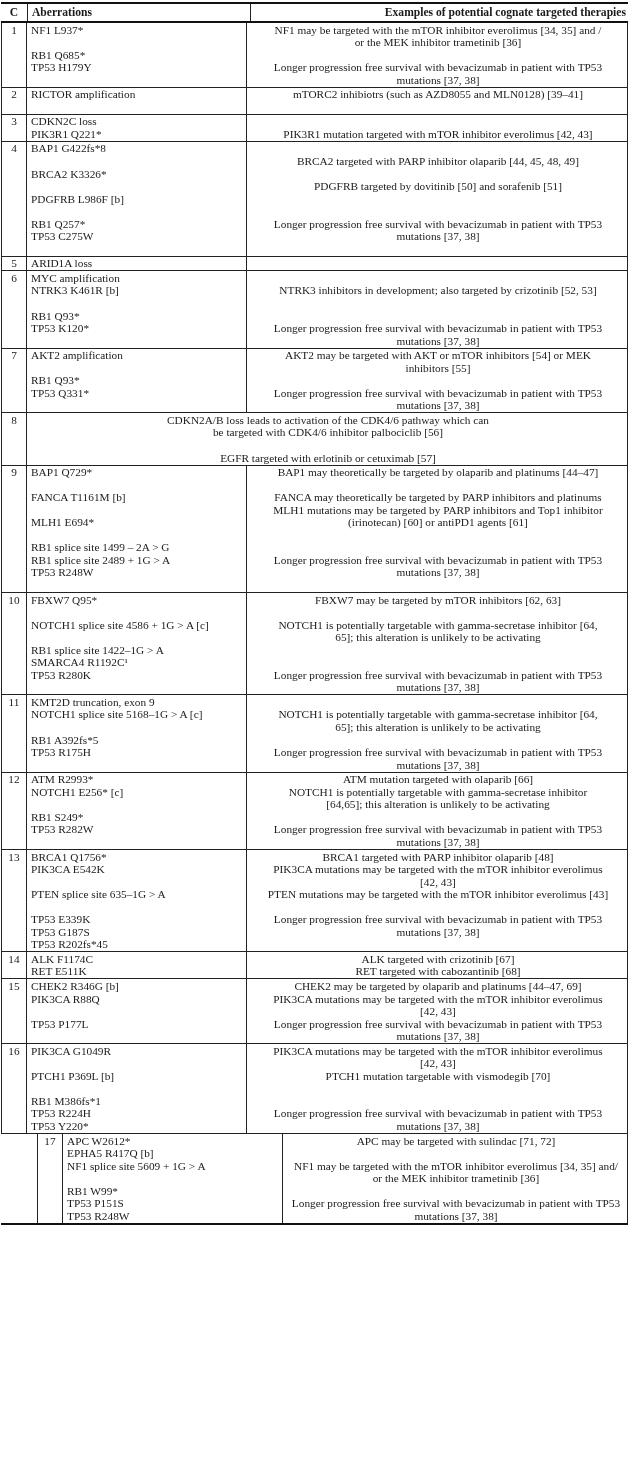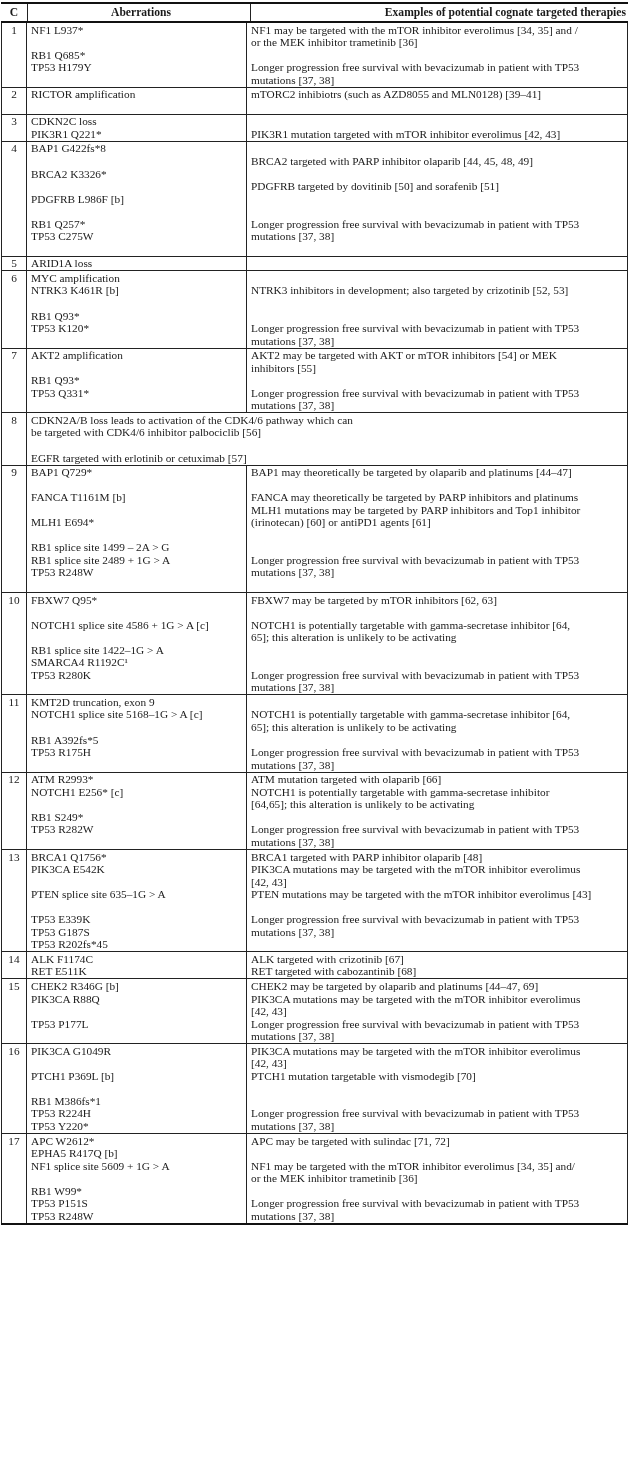--- a/index.html
+++ b/index.html
@@ -1,27 +1,27 @@
 <!DOCTYPE html>
 <html><head>
 <meta charset="utf-8">
 <style>
   html, body { margin: 0; padding: 0; background: #ffffff; }
   body { width: 630px; height: 1477px; overflow: hidden; font-family: "Liberation Serif", "DejaVu Serif", serif; color: #1a1a1a; }
   #tbl { position: absolute; left: 1px; top: 2px; width: 627px; border-top: 2px solid #111; border-bottom: 2px solid #111; }
   .hdr { display: flex; height: 17px; border-bottom: 2px solid #111; font-weight: bold; font-size: 11.6px; line-height: 17px; }
   .hdr .c0 { width: 26px; text-align: center; }
-  .hdr .c1 { width: 218px; text-align: center; }
+  .hdr .c1 { width: 218px; }
   .hdr .c2 { flex: 1; text-align: right; }
   .row { display: flex; border-bottom: 1.5px solid #222; border-left: 1.5px solid #222; border-right: 1.5px solid #222; }
-  .row:last-child { border-bottom: none; }
+  .row:last-child { border-bottom: none; margin-left: 36px; }
   .cell { font-size: 11.3px; line-height: 12.55px; padding-top: 0.5px; padding-bottom: 0.5px; }
   .c0 { width: 24px; text-align: center; border-right: 1.5px solid #222; }
   .c1 { width: 215px; padding-left: 4px; border-right: 1.5px solid #222; }
-  .c2 { flex: 1; padding-left: 4px; padding-right: 2px; }
+  .c2 { flex: 1; padding-left: 4px; padding-right: 2px; text-align: center; }
   .ln { display: block; height: 12.55px; white-space: nowrap; overflow: visible; }
 </style>
 </head>
 <body>
 
 <div id="tbl">
   <div class="hdr">
     <div class="c0">C</div>
     <div class="c1">Aberrations</div>
     <div class="c2">Examples of potential cognate targeted therapies</div>

